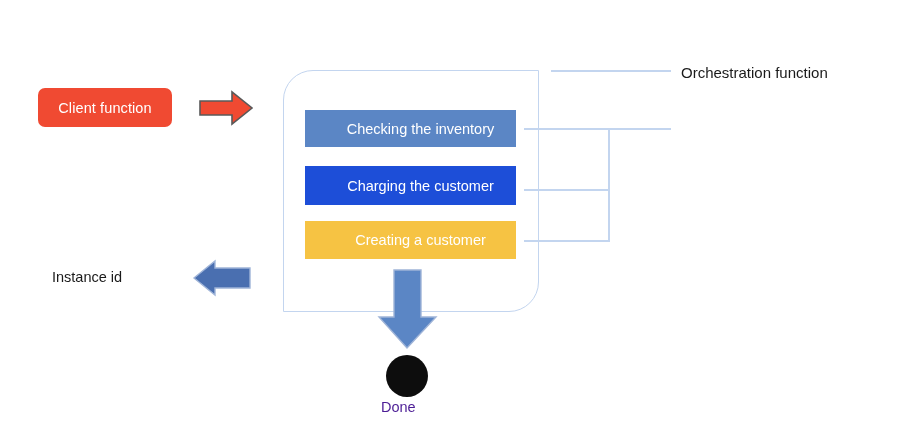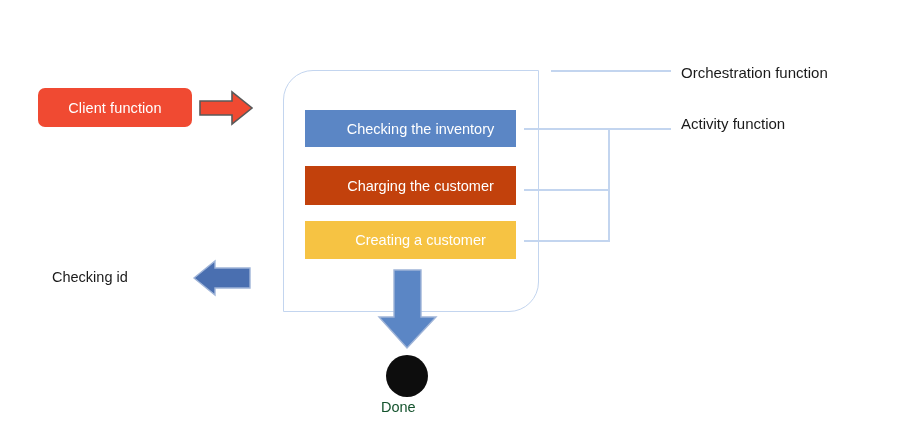--- a/index.html
+++ b/index.html
@@ -14,21 +14,21 @@
     background: #ffffff;
     font-family: "Liberation Sans", sans-serif;
     overflow: hidden;
   }
 
   
   .client-box {
     position: absolute;
     left: 38px;
     top: 88px;
-    width: 154px;
+    width: 134px;
     height: 39px;
     background: #f04a32;
     border-radius: 7px;
     display: flex;
     align-items: center;
     justify-content: center;
     box-sizing: border-box;
   }
   .client-box span {
     color: #ffffff;
@@ -90,21 +90,21 @@
     justify-content: center;
     box-sizing: border-box;
   }
   .activity-box span {
     color: #ffffff;
     font-size: 14.5px;
     white-space: nowrap;
     margin-left: 20px;
   }
   .act-0 { top: 110px; height: 37px; background: #5b86c5; }
-  .act-1 { top: 166px; height: 39px; background: #c2410c; }
+  .act-1 { top: 166px; height: 39px; background: #1d4ed8; }
   .act-2 { top: 221px; height: 38px; background: #f6c343; }
 
   
   .lline {
     position: absolute;
     background: #c3d5ef;
   }
   .lline-h { height: 1.6px; }
   .lline-v { width: 1.6px; }
 
@@ -115,36 +115,36 @@
     top: 0;
     width: 903px;
     height: 427px;
     pointer-events: none;
   }
 
   .done-label {
     position: absolute;
     left: 381px;
     top: 399px;
-    color: #14532d;
+    color: #4c1d95;
     font-size: 14.5px;
     white-space: nowrap;
   }
 </style>
 </head>
 <body>
 
 <div id="canvas">
 
   <div class="client-box">
     <span>Client function</span>
   </div>
 
 
-  <div class="caption caption-instance">Checking id</div>
+  <div class="caption caption-instance">Instance id</div>
 
   <div class="orch-container"></div>
 
   <div class="activity-box act-0">
     <span>Checking the inventory</span>
   </div>
   <div class="activity-box act-1">
     <span>Charging the customer</span>
   </div>
   <div class="activity-box act-2">
@@ -155,21 +155,20 @@
 
   <div class="lline lline-h" style="left:524px; top:128px; width:86px;"></div>
   <div class="lline lline-h" style="left:524px; top:189px; width:86px;"></div>
   <div class="lline lline-h" style="left:524px; top:240px; width:86px;"></div>
 
   <div class="lline lline-v" style="left:608px; top:128px; height:113px;"></div>
 
   <div class="lline lline-h" style="left:608px; top:128px; width:63px;"></div>
 
   <div class="legend-label legend-orch">Orchestration function</div>
-  <div class="legend-label legend-act">Activity function</div>
 
   <svg id="arrows" viewBox="0 0 903 427">
 
     <polygon points="200,101 232,101 232,92 252,108 232,124 232,115 200,115" fill="#f04a32" stroke="#595959" stroke-width="1.6" stroke-linejoin="miter"></polygon>
 
     <polygon points="250,268 215,268 215,261 194,278 215,295 215,288 250,288" fill="#4a6fb0" stroke="#9fb4d8" stroke-width="1.4" stroke-linejoin="miter"></polygon>
 
     <polygon points="394,270 421,270 421,317 436,317 407,348 379,317 394,317" fill="#5b86c5" stroke="#9fb4d8" stroke-width="1.4" stroke-linejoin="miter"></polygon>
 
     <circle cx="407" cy="376" r="21" fill="#0d0d0d"></circle>

